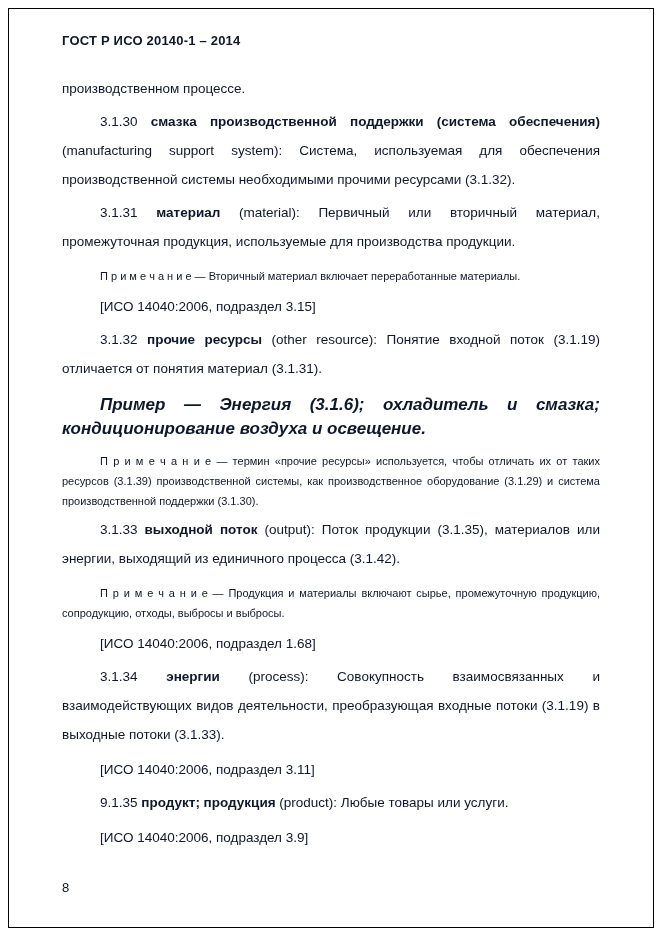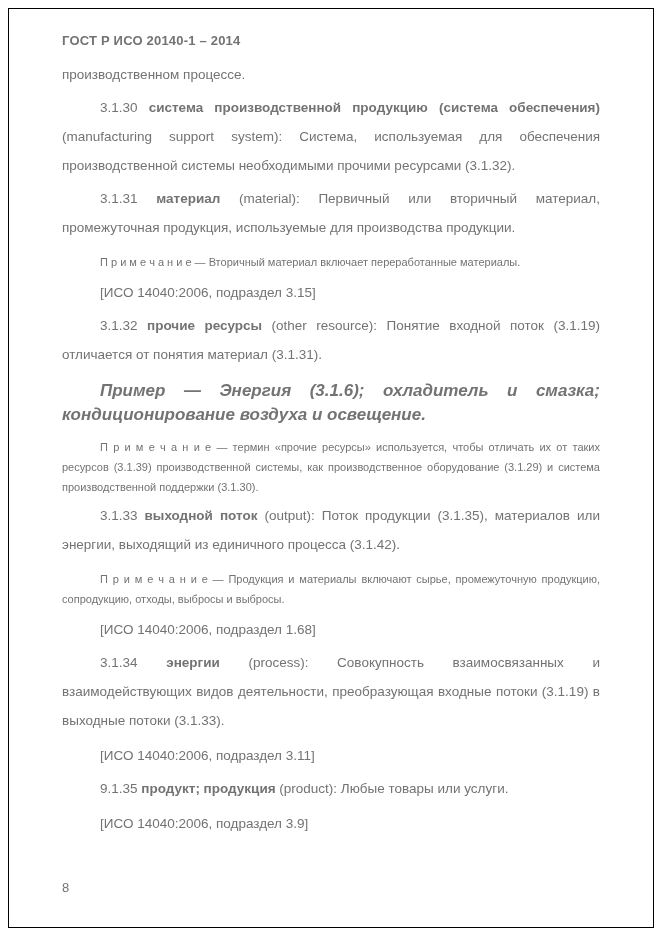--- a/index.html
+++ b/index.html
@@ -6,21 +6,21 @@
     margin: 0;
     padding: 0;
     background: #ffffff;
   }
   .page {
     position: relative;
     width: 661px;
     height: 935px;
     background: #ffffff;
     font-family: "Liberation Sans", sans-serif;
-    color: #737373;
+    color: #0f172a;
     overflow: hidden;
   }
   .frame {
     position: absolute;
     left: 8px;
     top: 8px;
     right: 7px;
     bottom: 7px;
     border: 1px solid #000000;
     pointer-events: none;
@@ -29,21 +29,21 @@
     position: absolute;
     left: 62px;
     top: 33px;
     font-size: 13px;
     font-weight: bold;
     letter-spacing: 0.2px;
   }
   .content {
     position: absolute;
     left: 62px;
-    top: 56px;
+    top: 70px;
     width: 538px;
   }
   .content p {
     margin: 0;
     text-align: justify;
   }
   .p-body {
     font-size: 13.5px;
     line-height: 29px;
     text-indent: 38px;
@@ -83,21 +83,21 @@
 </head>
 <body>
 
 <div class="page">
   <div class="frame"></div>
 
   <div class="header">ГОСТ Р ИСО 20140-1 – 2014</div>
 
   <div class="content">
       <p class="p-body no-indent"><span>производственном процессе.</span></p>
-      <p class="p-body"><span>3.1.30 </span><span style="font-weight: bold;">система производственной продукцию (система обеспечения)</span><span> (manufacturing support system): Система, используемая для обеспечения производственной системы необходимыми прочими ресурсами (3.1.32).</span></p>
+      <p class="p-body"><span>3.1.30 </span><span style="font-weight: bold;">смазка производственной поддержки (система обеспечения)</span><span> (manufacturing support system): Система, используемая для обеспечения производственной системы необходимыми прочими ресурсами (3.1.32).</span></p>
       <p class="p-body"><span>3.1.31 </span><span style="font-weight: bold;">материал</span><span> (material): Первичный или вторичный материал, промежуточная продукция, используемые для производства продукции.</span></p>
       <p class="p-note"><span>П р и м е ч а н и е  — Вторичный материал включает переработанные материалы.</span></p>
       <p class="p-ref"><span>[ИСО 14040:2006, подраздел 3.15]</span></p>
       <p class="p-body"><span>3.1.32 </span><span style="font-weight: bold;">прочие ресурсы</span><span> (other resource): Понятие входной поток (3.1.19) отличается от понятия материал (3.1.31).</span></p>
       <p class="p-example"><span style="font-weight: bold; font-style: italic;">Пример — Энергия (3.1.6); охладитель и смазка; кондиционирование воздуха и освещение.</span></p>
       <p class="p-note"><span>П р и м е ч а н и е  — термин «прочие ресурсы» используется, чтобы отличать их от таких ресурсов (3.1.39) производственной системы, как производственное оборудование (3.1.29) и система производственной поддержки (3.1.30).</span></p>
       <p class="p-body"><span>3.1.33 </span><span style="font-weight: bold;">выходной поток</span><span> (output): Поток продукции (3.1.35), материалов или энергии, выходящий из единичного процесса (3.1.42).</span></p>
       <p class="p-note"><span>П р и м е ч а н и е  — Продукция и материалы включают сырье, промежуточную продукцию, сопродукцию, отходы, выбросы и выбросы.</span></p>
       <p class="p-ref"><span>[ИСО 14040:2006, подраздел 1.68]</span></p>
       <p class="p-body"><span>3.1.34 </span><span style="font-weight: bold;">энергии</span><span> (process): Совокупность взаимосвязанных и взаимодействующих видов деятельности, преобразующая входные потоки (3.1.19) в выходные потоки (3.1.33).</span></p>

